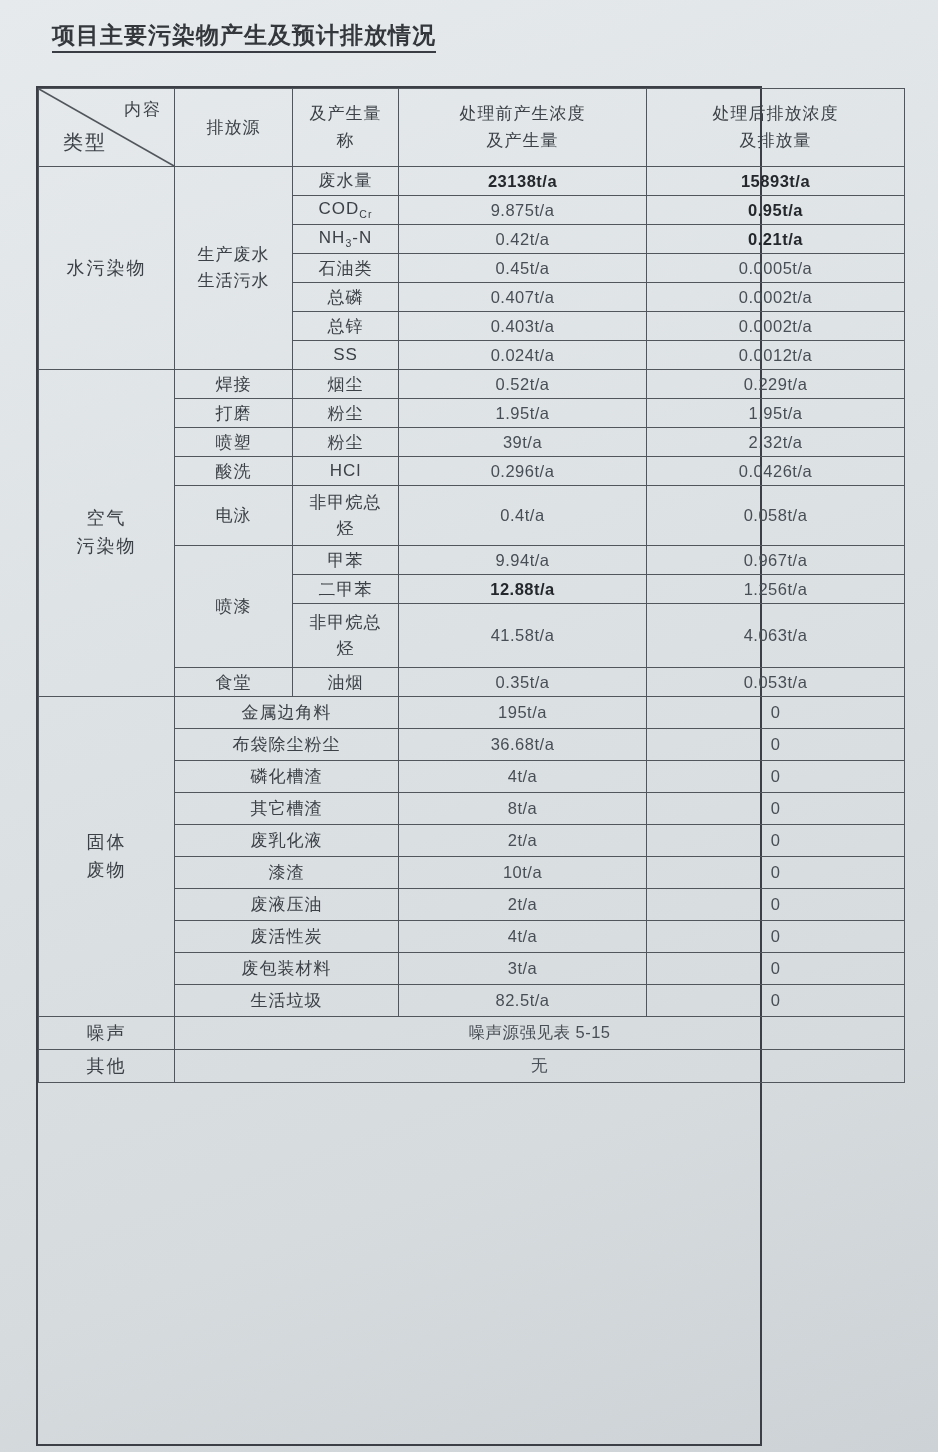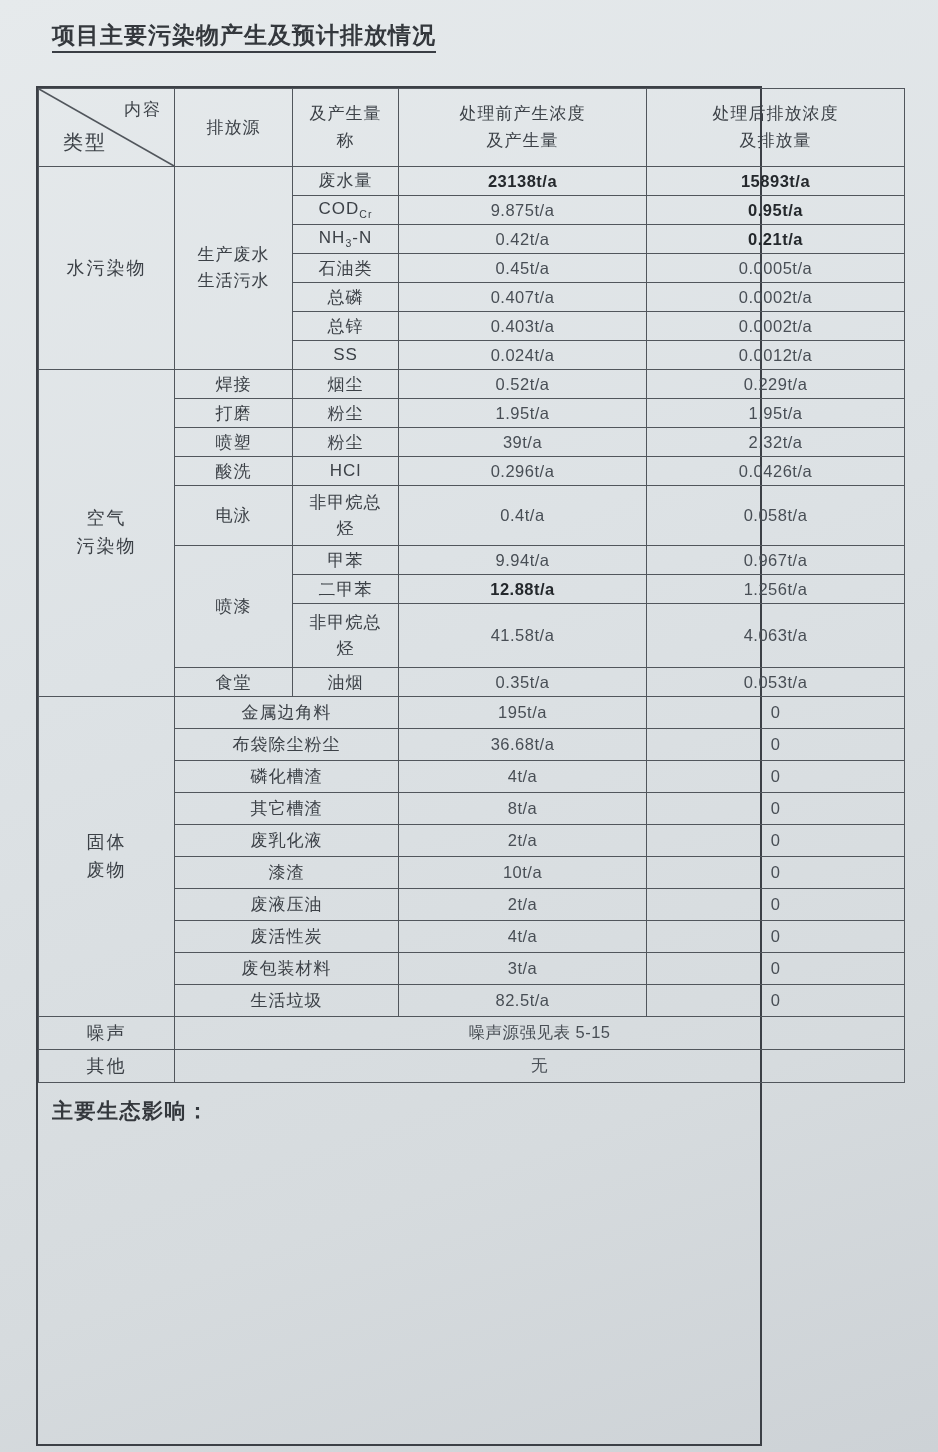--- a/index.html
+++ b/index.html
@@ -253,16 +253,15 @@
         <td colspan="4" class="val">噪声源强见表 5-15</td>
       </tr>
       <tr class="bottom">
         <td class="cat">其他</td>
         <td colspan="4" class="val">无</td>
       </tr>
     </tbody>
       </table>
 
     <div class="eco">
-      <div class="eco-head">主要生态影响：</div>
     </div>
   </div>
 </div>
 
 </body></html>

